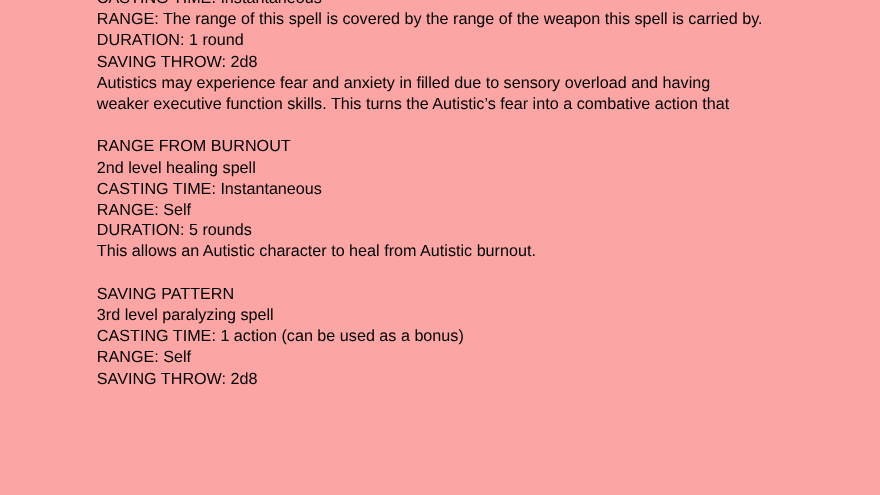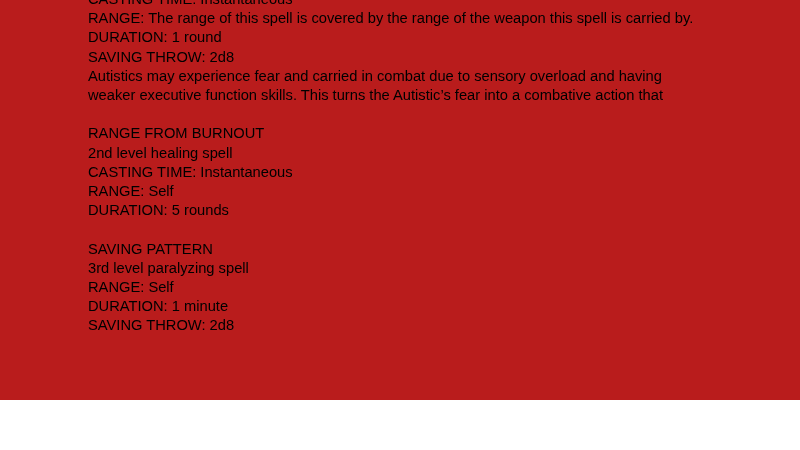--- a/index.html
+++ b/index.html
@@ -7,23 +7,23 @@
     padding: 0;
     width: 800px;
     height: 450px;
     overflow: hidden;
     background: #ffffff;
   }
   .viewport {
     position: absolute;
     top: 0; left: 0;
     width: 800px;
-    height: 400px;
+    height: 450px;
     overflow: hidden;
-    background: #b91c1c;
+    background: #fca5a5;
   }
   .text-column {
     position: absolute;
     left: 88px;
     top: 0;
     width: 640px;
     margin-top: -10px;
     font-family: "Liberation Sans", "DejaVu Sans", sans-serif;
     font-size: 14.7px;
     line-height: 19.2px;
@@ -39,28 +39,29 @@
 </style>
 </head>
 <body>
 
 <div class="viewport">
   <div class="text-column">
       <div class="line">CASTING TIME: Instantaneous</div>
       <div class="line">RANGE: The range of this spell is covered by the range of the weapon this spell is carried by.</div>
       <div class="line">DURATION: 1 round</div>
       <div class="line">SAVING THROW: 2d8</div>
-      <div class="line">Autistics may experience fear and carried in combat due to sensory overload and having</div>
+      <div class="line">Autistics may experience fear and anxiety in filled due to sensory overload and having</div>
       <div class="line">weaker executive function skills. This turns the Autistic’s fear into a combative action that</div>
       <div class="line spacer">&nbsp;</div>
       <div class="line">RANGE FROM BURNOUT</div>
       <div class="line">2nd level healing spell</div>
       <div class="line">CASTING TIME: Instantaneous</div>
       <div class="line">RANGE: Self</div>
       <div class="line">DURATION: 5 rounds</div>
+      <div class="line">This allows an Autistic character to heal from Autistic burnout.</div>
       <div class="line spacer">&nbsp;</div>
       <div class="line">SAVING PATTERN</div>
       <div class="line">3rd level paralyzing spell</div>
+      <div class="line">CASTING TIME: 1 action (can be used as a bonus)</div>
       <div class="line">RANGE: Self</div>
-      <div class="line">DURATION: 1 minute</div>
       <div class="line">SAVING THROW: 2d8</div>
     </div>
 </div>
 
 </body></html>

